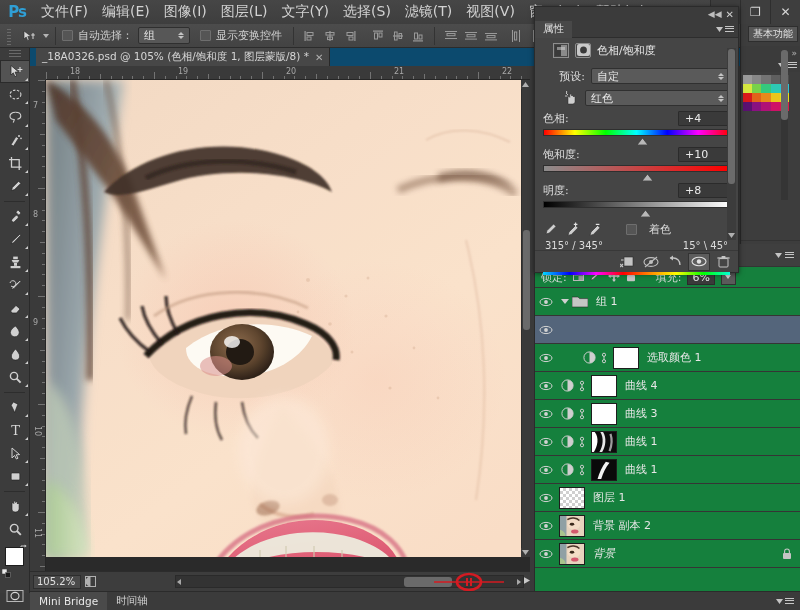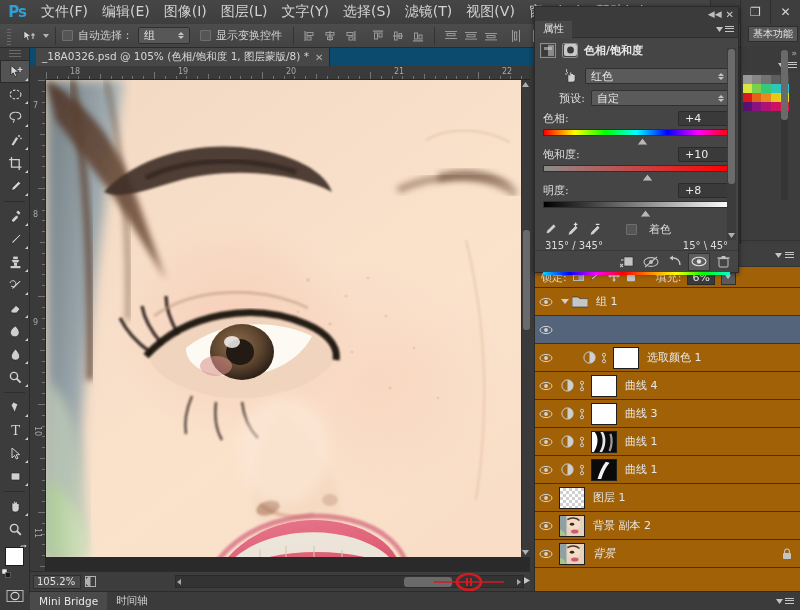--- a/index.html
+++ b/index.html
@@ -101,21 +101,21 @@
 
   
   .propsPanel{position:absolute;left:534px;top:6px;width:205px;height:267px;
     background:#454545;border:1px solid #2b2b2b;box-shadow:0 1px 5px rgba(0,0,0,.5);}
   .pfloatbar{height:14px;background:#3b3b3b;display:flex;align-items:center;justify-content:flex-end;gap:4px;padding-right:4px;}
   .ptabrow{height:17px;background:#3b3b3b;display:flex;align-items:center;border-bottom:1px solid #2d2d2d;}
   .ptab{height:17px;padding:0 8px;background:#484848;color:#e4e4e4;font-size:10.5px;
     display:flex;align-items:center;}
   .pmenu{margin-left:auto;margin-right:4px;display:flex;align-items:center;gap:2px;}
   .hamb{width:9px;height:7px;background-image:repeating-linear-gradient(to bottom,#c6c6c6 0 1px,transparent 1px 2.4px);}
-  .adjhdr{height:24px;display:flex;align-items:center;gap:6px;padding-left:5px;background:#454545;font-weight:bold;}
+  .adjhdr{height:24px;display:flex;align-items:center;gap:6px;padding-left:18px;background:#454545;}
   .adjicon{width:16px;height:15px;border:1px solid #8e8e8e;display:flex;align-items:center;justify-content:center;}
   .adjtitle{font-size:11px;color:#e6e6e6;}
   .pbody{padding:4px 8px 0 8px;}
   .prow{display:flex;align-items:center;height:20px;margin-bottom:2px;}
   .plabel{font-size:11px;color:#dcdcdc;}
   .psel{height:16px;background:#5a5a5a;border:1px solid #303030;display:flex;align-items:center;
     padding:0 3px;border-radius:2px;}
   .psel .t{flex:1;font-size:11px;color:#e8e8e8;padding-left:2px;}
   .numbox{height:15px;min-width:52px;background:#3a3a3a;border:1px solid #2b2b2b;
     color:#eaeaea;font-size:11px;display:flex;align-items:center;justify-content:flex-start;
@@ -129,21 +129,21 @@
   .hueband{height:8px;margin-bottom:2px;position:relative;}
   .bandctrl{position:absolute;top:-3px;height:14px;}
   .pfooter{position:absolute;left:0;bottom:0;width:100%;height:22px;background:#454545;
     border-top:1px solid #383838;display:flex;align-items:center;justify-content:flex-end;gap:2px;padding-right:4px;}
   .pfbtn{width:22px;height:18px;display:flex;align-items:center;justify-content:center;}
   .pfbtn.on{background:#5d5d5d;border:1px solid #333;}
   .pscrollbar{position:absolute;right:2px;top:41px;width:9px;height:192px;background:#3c3c3c;}
   .psthumb{position:absolute;left:1px;top:1px;width:7px;height:135px;background:#6b6b6b;border-radius:3px;}
 
   
-  .layersPanel{position:absolute;left:534px;top:244px;width:266px;height:347px;background:#a16207;
+  .layersPanel{position:absolute;left:534px;top:244px;width:266px;height:347px;background:#15803d;
     border-left:1px solid #2b2b2b;}
   .lockrow{height:22px;display:flex;align-items:center;gap:6px;padding:0 6px;
     border-bottom:1px solid #343434;border-top:1px solid #343434;}
   .lockrow .lbl{font-size:11px;color:#dcdcdc;}
   .fillbox{height:15px;background:#3a3a3a;border:1px solid #2b2b2b;color:#eaeaea;font-size:11px;
     display:flex;align-items:center;padding:0 4px;}
   .layer{height:28px;display:flex;align-items:center;border-bottom:1px solid #353535;position:relative;}
   .layer.sel{background:#54657b;}
   .eyecell{width:22px;height:28px;display:flex;align-items:center;justify-content:center;}
   .thumb{width:26px;height:22px;border:1px solid #1d1d1d;background:#fff;flex:0 0 auto;}
@@ -1120,39 +1120,39 @@
         <svg width="13" height="12" viewBox="0 0 13 12">
             <rect width="13" height="12" rx="2" fill="#c9c9c9"></rect>
             <ellipse cx="6.5" cy="6" rx="3.4" ry="3.6" fill="#3a3a3a"></ellipse>
           </svg>
       </span>
       <span class="adjtitle">色相/饱和度</span>
     </div>
 
     <div class="pbody">
       <div class="prow">
+        <span class="plabel" style="width:42px;text-align:right;margin-right:6px;">预设:</span>
+        <div class="psel" style="flex:1">
+          <span class="t">自定</span>
+          <span class="spin">
+              <i class="up"></i>
+              <i class="dn"></i>
+            </span>
+        </div>
+      </div>
+
+      <div class="prow">
         <span style="width:42px;display:flex;justify-content:flex-end;padding-right:6px;">
           <svg width="15" height="14" viewBox="0 0 15 14">
               <path d="M4 13 V6.4 a.9 .9 0 0 1 1.8 0 V4 a.9 .9 0 0 1 1.8 0 v1 a.9 .9 0 0 1 1.7 0 v1 a.9 .9 0 0 1 1.7 0 v4.6 c0 1.6-1.1 2.4-2.6 2.4 Z" fill="#cfcfcf" stroke="#2a2a2a" stroke-width=".5"></path>
               <path d="M2 2 l2 2 M1 5 h2.4 M2.6 0 v2.4" stroke="#cfcfcf" stroke-width=".9"></path>
             </svg>
         </span>
         <div class="psel" style="flex:1">
           <span class="t">红色</span>
-          <span class="spin">
-              <i class="up"></i>
-              <i class="dn"></i>
-            </span>
-        </div>
-      </div>
-
-      <div class="prow">
-        <span class="plabel" style="width:42px;text-align:right;margin-right:6px;">预设:</span>
-        <div class="psel" style="flex:1">
-          <span class="t">自定</span>
           <span class="spin">
               <i class="up"></i>
               <i class="dn"></i>
             </span>
         </div>
       </div>
 
       <div style="display:flex;align-items:center;justify-content:space-between;height:17px;">
         <span class="plabel">色相:</span>
         <span class="numbox">+4</span>

